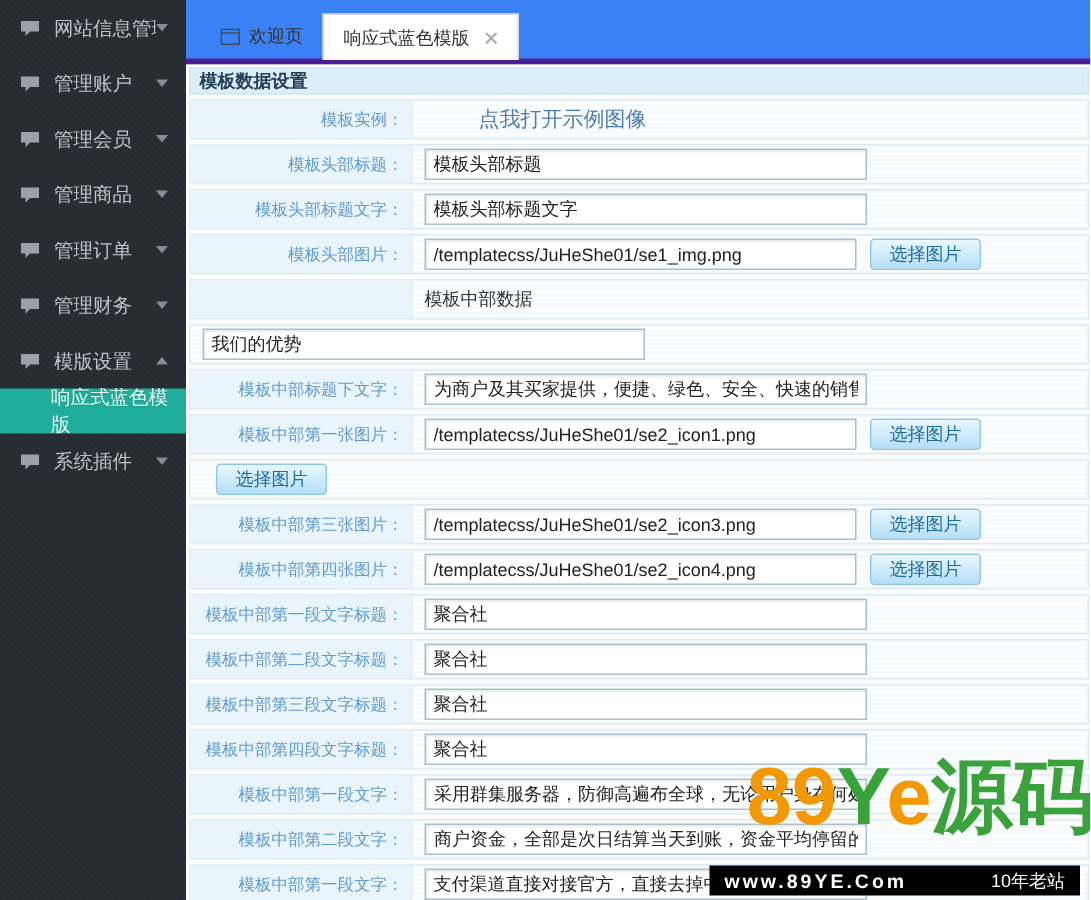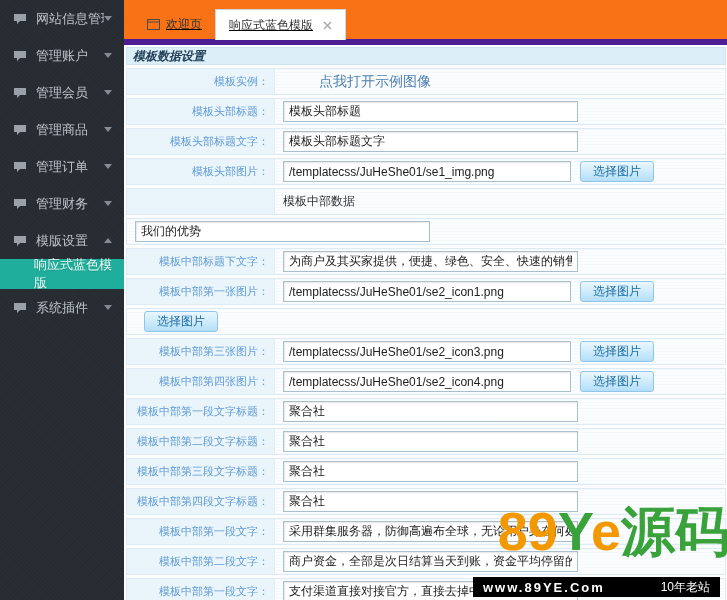--- a/index.html
+++ b/index.html
@@ -14,31 +14,31 @@
   .menu-item .mi-label{flex:1;margin-left:9px;white-space:nowrap;overflow:hidden;}
   .bubble{width:14px;height:12px;flex-shrink:0;}
   .chev{width:0;height:0;border-left:4px solid transparent;border-right:4px solid transparent;
     border-top:5px solid #858c93;flex-shrink:0;}
   .chev.up{border-top:none;border-bottom:5px solid #858c93;}
   .submenu-active{height:30px;background:#1fae9b;color:#eefaf7;display:flex;align-items:center;
     padding-left:34px;font-size:13px;cursor:pointer;text-shadow:0 1px 1px rgba(0,0,0,0.15);}
 
   
   .main{flex:1;display:flex;flex-direction:column;min-width:0;}
-  .tabbar{height:39px;background:#f97316;border-bottom:6px solid #4c1d95;display:flex;
-    align-items:flex-end;padding-left:10px;text-decoration:underline;}
+  .tabbar{height:39px;background:#3b82f6;border-bottom:4px solid #4c1d95;display:flex;
+    align-items:flex-end;padding-left:10px;}
   .tab{height:29px;display:flex;align-items:center;padding:0 13px;font-size:12px;color:#333;
     cursor:pointer;margin-bottom:0;}
   .tab .ticon{margin-right:6px;display:flex;}
   .tab.active{background:#fff;border:1px solid #d4d4d4;border-bottom:none;height:30px;margin-bottom:-1px;}
   .tab .close{margin-left:10px;display:flex;cursor:pointer;}
 
   .content{flex:1;background:#fdfdfd;padding:2px 0 0 2px;overflow:hidden;}
   .section-header{height:16px;background:#dceef8;border:1px solid #cfe4f2;display:flex;align-items:center;
-    padding-left:6px;font-size:12px;font-weight:bold;color:#24415a;margin:0 1px 3px 0;font-style:italic;}
+    padding-left:6px;font-size:12px;font-weight:bold;color:#24415a;margin:0 1px 3px 0;}
 
   .form-row{display:flex;align-items:center;height:25px;border:1px solid #dcebf5;background:#fbfdff;
     margin:0 1px 3px 0;
     background-image:repeating-linear-gradient(0deg,rgba(120,170,210,0.05) 0 1px,transparent 1px 3px);}
   .row-label{width:142px;align-self:stretch;background:#e9f4fb;color:#5f9bd3;font-size:11px;
     display:flex;align-items:center;justify-content:flex-end;padding-right:5px;flex-shrink:0;
     border-right:1px solid #e2eef7;white-space:nowrap;}
   .row-value{flex:1;display:flex;align-items:center;padding-left:8px;min-width:0;}
   input.txt{width:283px;height:19px;border:1px solid #a9bfce;box-shadow:inset 1px 1px 2px rgba(0,0,0,0.10);
     font-size:12px;padding:0 5px;color:#222;background:#fff;font-family:inherit;outline:none;}

